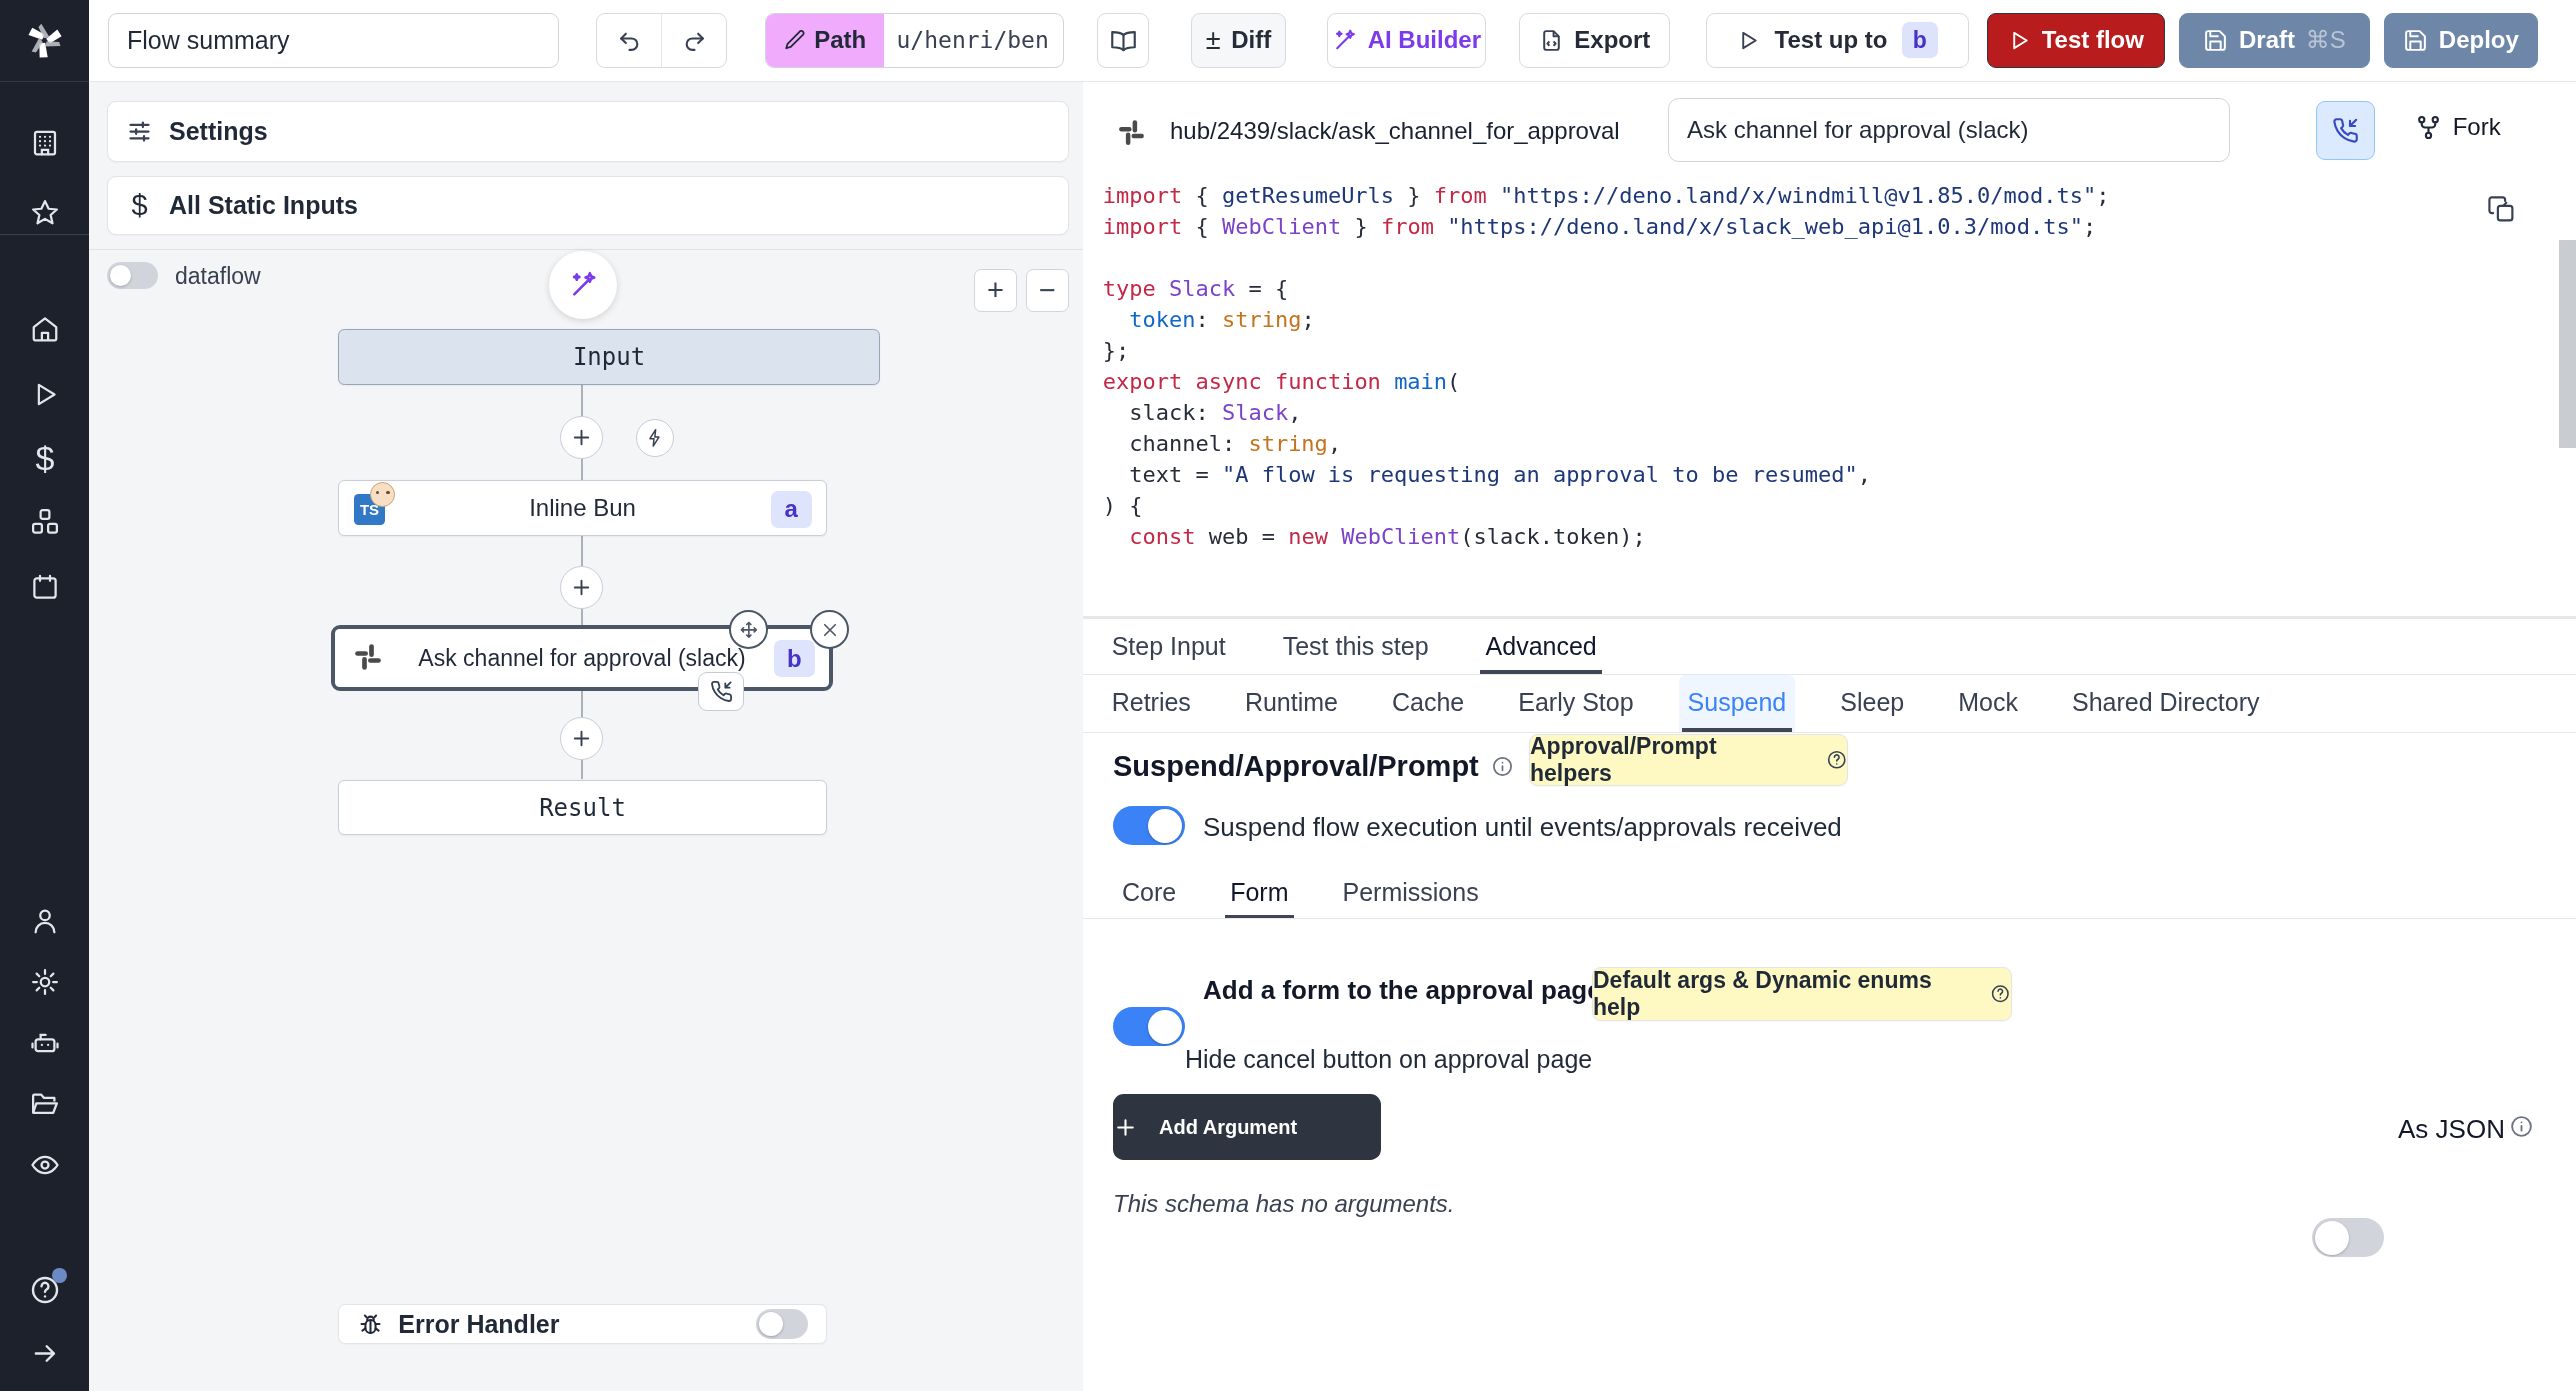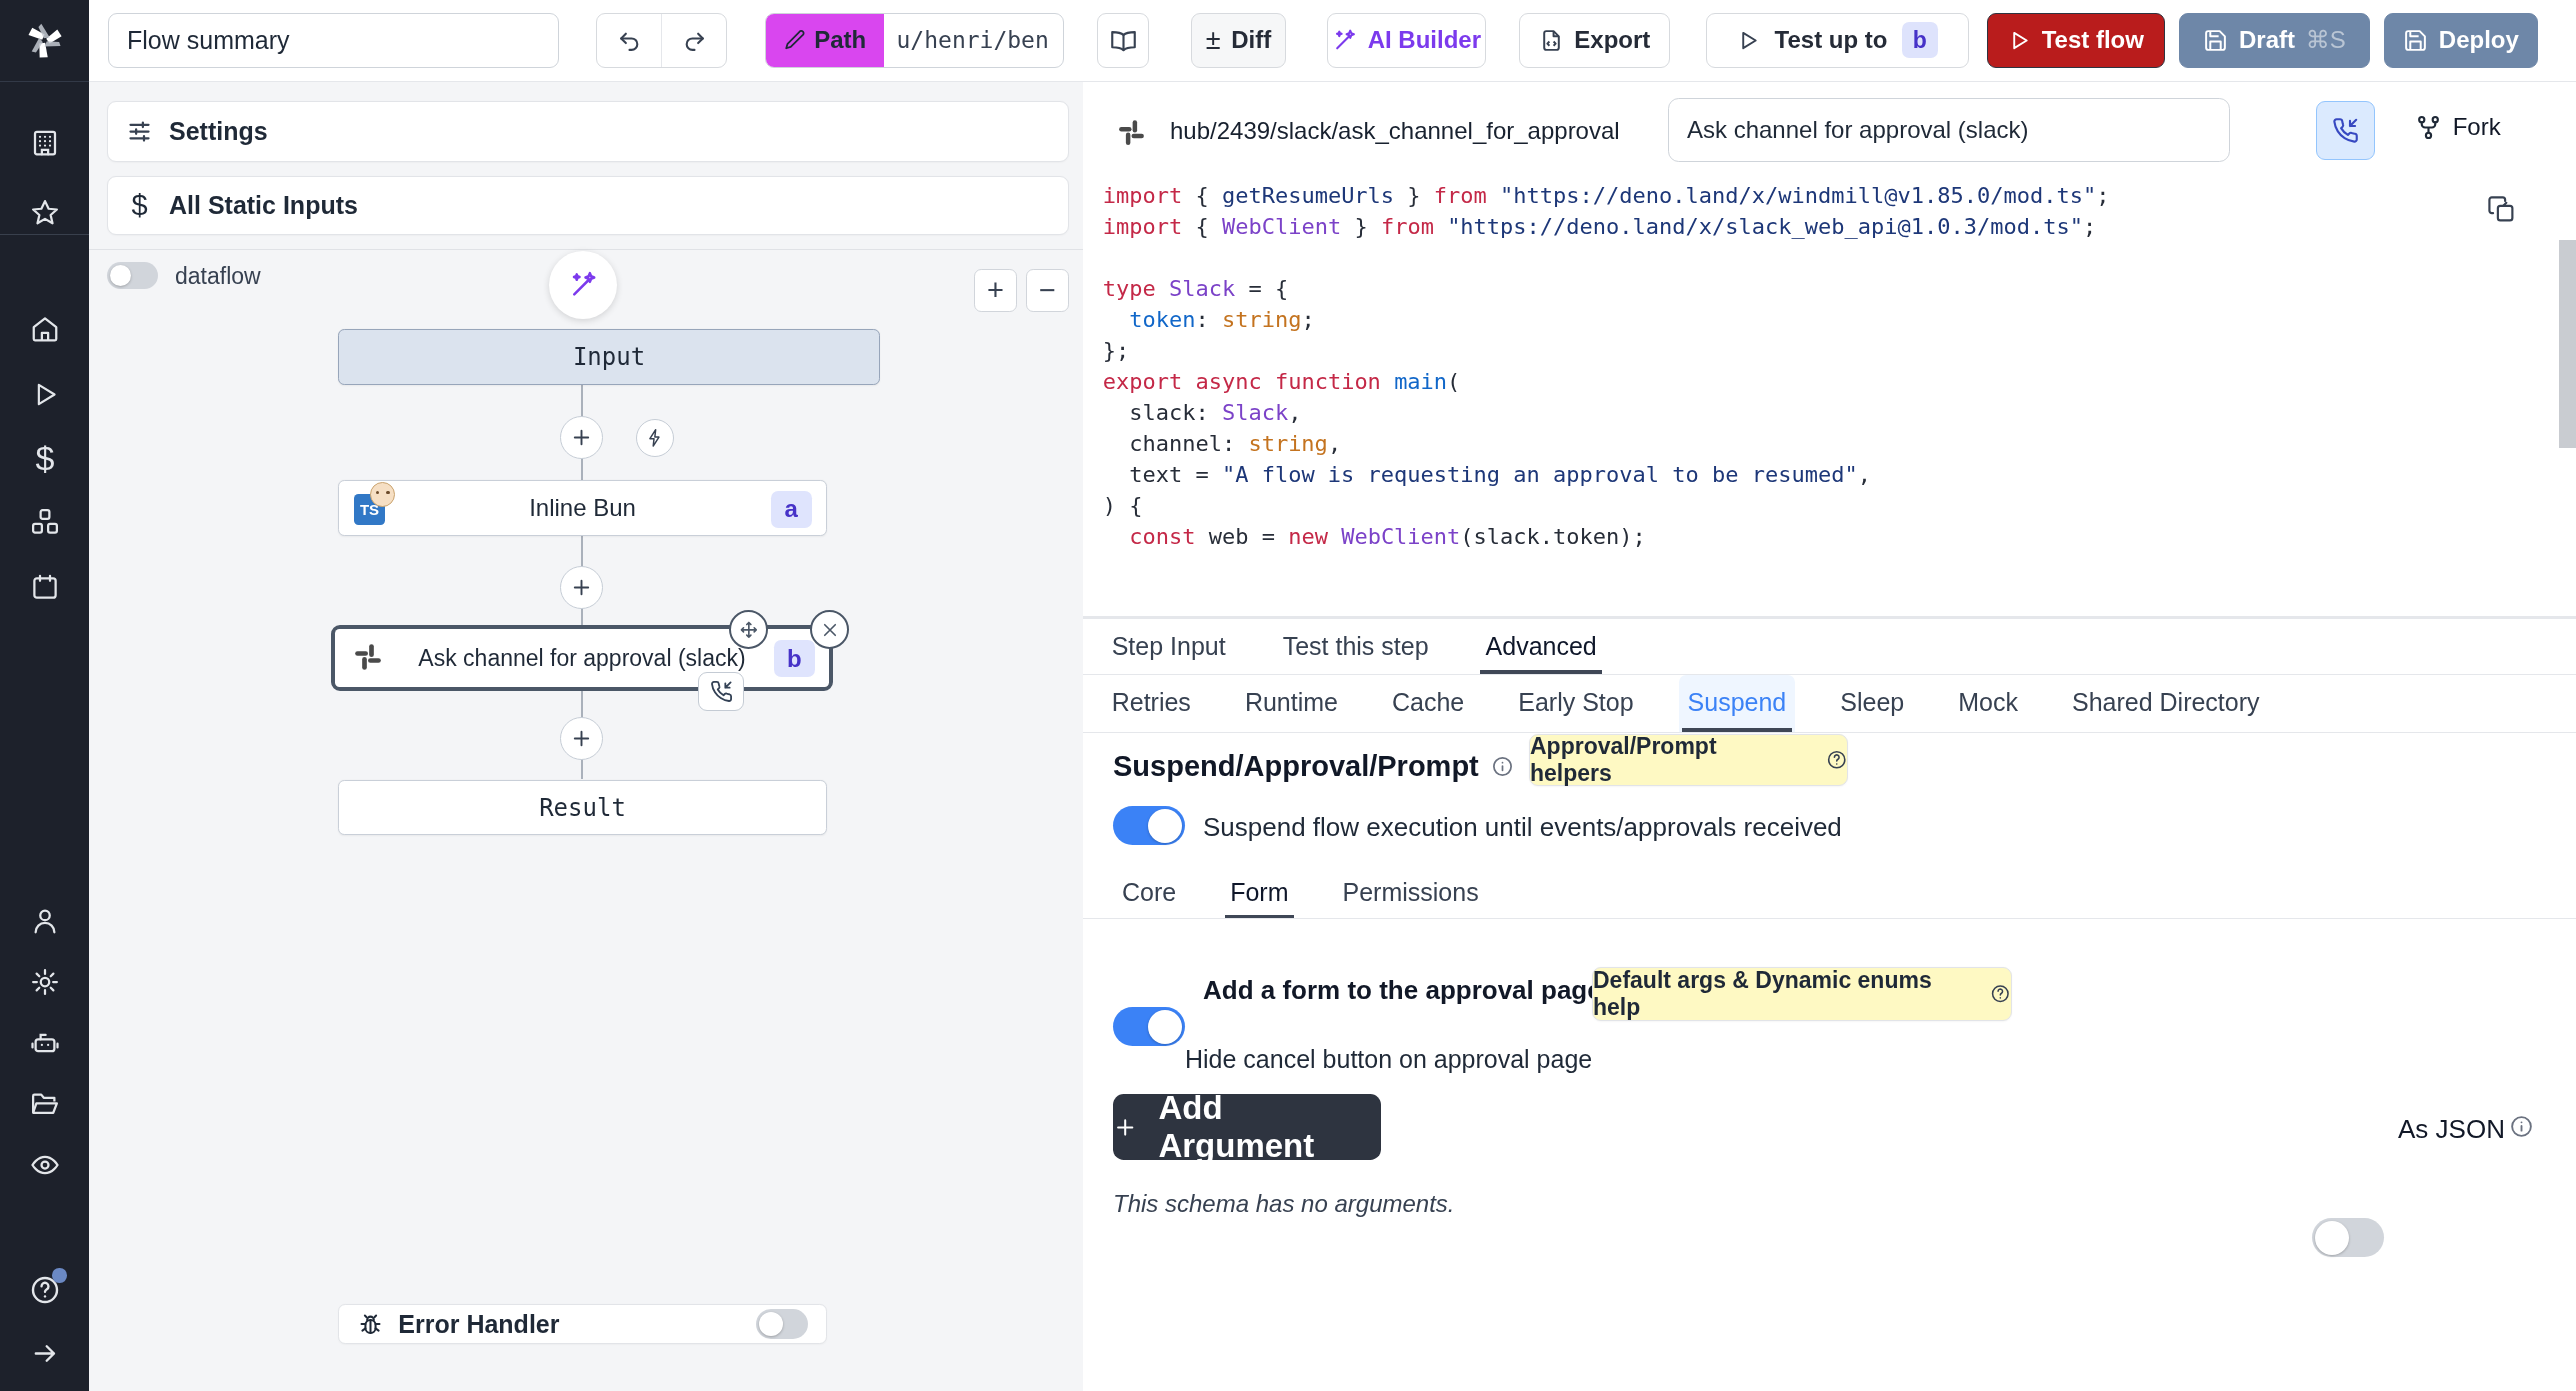--- a/index.html
+++ b/index.html
@@ -169,21 +169,21 @@
         </svg>
       </div>
     <div style="flex:1;display:flex;align-items:center;justify-content:center">
         <svg class="ico" width="25" height="25" viewBox="0 0 24 24" fill="none" stroke="currentColor" stroke-width="2" stroke-linecap="round" stroke-linejoin="round">
           <path d="M15.5 5.5L20 10l-4.5 4.5"></path>
           <path d="M20 10H10a5.5 5.5 0 0 0 0 11h2"></path>
         </svg>
       </div>
   </div>
   <div class="abs" style="left:676px;top:12.5px;width:299px;height:55px;border:0.9px solid #cfd4da;border-radius:9px;display:flex;overflow:hidden;box-sizing:border-box;background:#fff">
-    <div style="width:118px;background:#d946ef;display:flex;align-items:center;justify-content:center;gap:9px;font-size:24px;font-weight:700;color:#1f2937">
+    <div style="width:118px;background:#f0abfc;display:flex;align-items:center;justify-content:center;gap:9px;font-size:24px;font-weight:700;color:#1f2937">
       <svg width="21.5" height="21.5" viewBox="0 0 24 24" fill="none" stroke="currentColor" stroke-width="2" stroke-linejoin="round">
           <path d="M17 3.5a2.6 2.6 0 1 1 3.5 3.5L7.5 20 2.5 21.5 4 16.5z"></path>
         </svg>
       <span>Path</span>
     </div>
     <div class="mono" style="flex:1;display:flex;align-items:center;padding-left:12.5px;font-size:23px;color:#374151;white-space:nowrap;overflow:hidden">u/henri/ben</div>
   </div>
   <div class="btn" style="left:1008px;width:52px">
       <svg class="ico" width="27" height="27" viewBox="0 0 24 24" fill="none" stroke="currentColor" stroke-width="1.9" stroke-linejoin="round">
         <path d="M2 4.5c5 0 8 .6 10 2.6 2-2 5-2.6 10-2.6V18c-5 0-8 .6-10 2.6C10 18.6 7 18 2 18z"></path>
@@ -464,21 +464,21 @@
         <path d="M9.4 9.2a2.6 2.6 0 1 1 4 2.2c-.9.55-1.4 1.05-1.4 2"></path>
         <path d="M12 16.8h.01"></path>
       </svg>
   </div>
 
   <div class="tg tg-md on abs" style="left:30px;top:962px">
       <span class="knob"></span>
     </div>
   <span class="lbl" style="left:102px;top:964px;font-size:25px">Hide cancel button on approval page</span>
 
-  <div class="abs" style="left:30px;top:1013px;width:268px;height:66px;background:#2e3440;border-radius:10.7px;display:flex;align-items:center;justify-content:flex-end;gap:21px;color:#fff;font-size:33px;font-weight:700;cursor:pointer">
+  <div class="abs" style="left:30px;top:1013px;width:268px;height:66px;background:#2e3440;border-radius:10.7px;display:flex;align-items:center;justify-content:flex-start;gap:21px;color:#fff;font-size:20px;font-weight:700;cursor:pointer">
     <svg width="25" height="25" viewBox="0 0 24 24" fill="none" stroke="#fff" stroke-width="2" stroke-linecap="round">
         <path d="M12 5v14M5 12h14"></path>
       </svg>
     <span>Add Argument</span>
   </div>
   <div class="tg tg-lg abs" style="left:1229px;top:1027px">
       <span class="knob"></span>
     </div>
   <span class="lbl" style="left:1315px;top:1033px;font-weight:500;color:#111827">As JSON</span>
   <svg class="abs" style="left:1426px;top:1033px" width="25" height="25" viewBox="0 0 24 24" fill="none" stroke="#6b7280" stroke-width="1.8" stroke-linecap="round">

